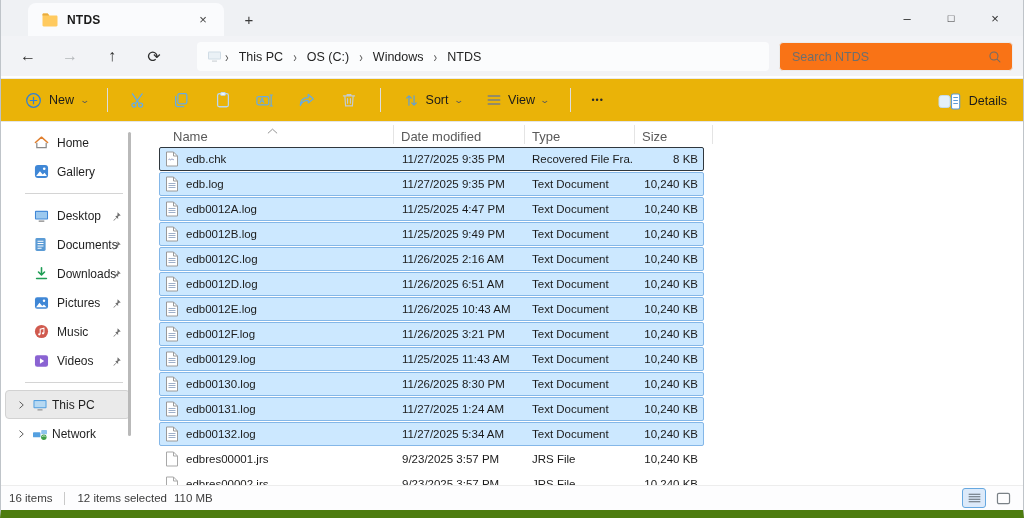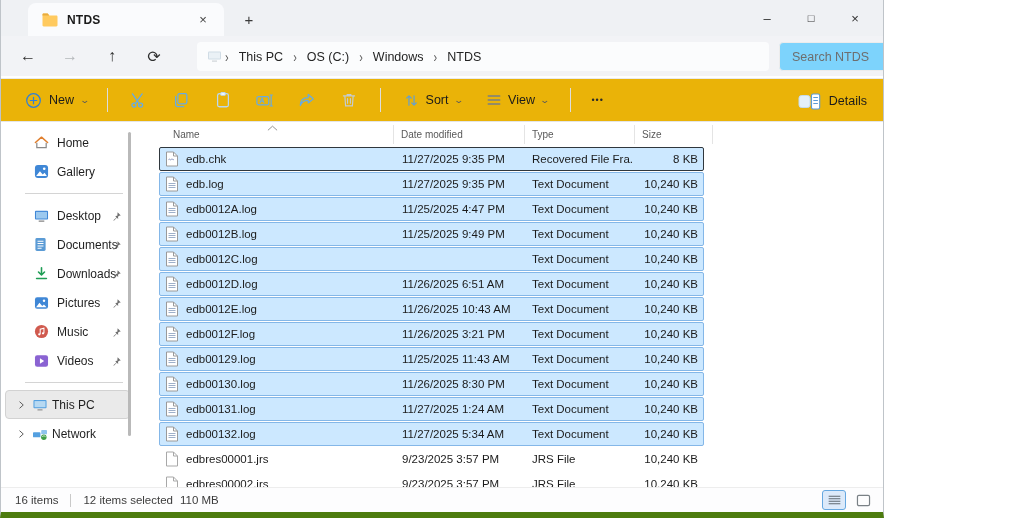--- a/index.html
+++ b/index.html
@@ -1,38 +1,38 @@
 <!DOCTYPE html>
 <html><head>
 <meta charset="utf-8">
 <style>
   * { margin:0; padding:0; box-sizing:border-box; }
   html,body { width:1024px; height:518px; overflow:hidden; }
   body { font-family:"Liberation Sans","DejaVu Sans",sans-serif; color:#1b1b1b; background:#fff; }
-  .win { position:relative; width:884px; height:518px; background:#fff; border-left:1px solid #bfc4c9; border-right:1px solid #bfc4c9; border-bottom:6px solid #4d7c0f; overflow:hidden; }
+  .win { position:relative; width:1024px; height:518px; background:#fff; border-left:1px solid #bfc4c9; border-right:1px solid #bfc4c9; border-bottom:8px solid #4d7c0f; overflow:hidden; }
 
   
   .titlebar { position:absolute; left:0; top:0; width:100%; height:36px; background:#eff1f4; }
   .tab { position:absolute; left:27px; top:3px; width:196px; height:33px; background:#fafbfd; border-radius:8px 8px 0 0; display:flex; align-items:center; padding:0 10px 0 14px; }
   .tab-title { font-size:12px; font-weight:bold; margin-left:9px; flex:1; letter-spacing:.2px; }
   .tab-close { width:22px; height:22px; display:flex; align-items:center; justify-content:center; font-size:13px; color:#444; border-radius:4px; cursor:default; }
   .newtab { position:absolute; left:236px; top:7px; width:24px; height:24px; display:flex; align-items:center; justify-content:center; font-size:15px; color:#3a3a3a; }
   .wincontrols { position:absolute; right:6px; top:0; height:36px; display:flex; }
   .wc { width:44px; height:36px; display:flex; align-items:center; justify-content:center; font-size:13px; color:#303030; }
   .wc.max { font-size:11px; }
 
   
   .navbar { position:absolute; left:0; top:36px; width:100%; height:40px; background:#f2f3f6; display:flex; align-items:center; }
   .navbtn { width:34px; height:30px; display:flex; align-items:center; justify-content:center; font-size:16px; color:#2f2f2f; border-radius:4px; }
   .navbtn.disabled { color:#b4b7ba; }
   .navbar .group { display:flex; margin-left:10px; gap:8px; }
   .crumbbar { position:absolute; left:196px; top:42px; width:572px; height:29px; background:#fbfcfd; border-radius:4px; display:flex; align-items:center; padding-left:10px; font-size:12.5px; color:#242424; }
   .crumb { padding:3px 7px; border-radius:3px; white-space:nowrap; }
   .crumb-sep { font-size:11px; color:#555; padding:0 3px; transform:scaleY(1.3); }
-  .searchbox { position:absolute; left:778px; top:42px; width:234px; height:29px; background:#7dd3fc; border:1px solid #ececec; border-radius:4px; display:flex; padding:0 10px 0 12px; }
+  .searchbox { position:absolute; left:778px; top:42px; width:234px; height:29px; background:#f97316; border:1px solid #ececec; border-radius:4px; display:flex; padding:0 10px 0 12px; }
   .searchbox input { flex:1; border:none; outline:none; background:transparent; font-family:inherit; font-size:12.5px; color:#3c3c3c; }
   .searchbox input::placeholder { color:#6e6e6e; opacity:1; }
 
   
   .toolbar { position:absolute; left:0; top:78px; width:100%; height:44px; background:#eab308; border-top:1px solid #e9eaec; border-bottom:1px solid #e4e5e7; display:flex; align-items:center; }
   .tb-new { display:flex; align-items:center; gap:7px; margin-left:16px; padding:6px 8px; border-radius:4px; }
   .tb-new .lbl { font-size:12.5px; color:#1b1b1b; }
   .chev { font-size:9px; color:#5a5a5a; transform:scaleX(1.4); }
   .tb-sep { width:1px; height:24px; background:#dcdddf; margin:0 10px; }
   .tb-ico { width:36px; height:32px; display:flex; align-items:center; justify-content:center; border-radius:4px; margin:0 3px; }
@@ -48,37 +48,37 @@
   .sb-item.treeitem .svgw.mainico { left:26px; }
   .sb-item .chevr { position:absolute; left:9px; top:8px; }
   .sb-item .lbl { margin-left:18px; white-space:nowrap; }
   .sb-item.treeitem .lbl { margin-left:0; }
   .sb-item .pin { position:absolute; right:7px; top:9px; }
   .sb-item.selected { background:#eaeaea; border-color:#d2d2d2; }
   .sb-div { height:1px; background:#d4d4d4; margin:7px 12px 7px 24px; }
   .sb-scroll { position:absolute; left:127px; top:10px; width:3px; height:304px; background:#b9b9b9; border-radius:2px; }
 
   
-  .listhead { position:absolute; left:158px; top:122px; width:553px; height:25px; font-size:10px; color:#595959;text-align:center; }
+  .listhead { position:absolute; left:158px; top:122px; width:553px; height:25px; font-size:13px; color:#595959;text-align:center; }
   .hcell { position:absolute; top:7px; white-space:nowrap; }
   .hsep { position:absolute; top:3px; width:1px; height:19px; background:#e4e4e4; }
   .sortcaret { position:absolute; left:108px; top:0px; }
   .rows { position:absolute; left:158px; top:147px; width:545px; }
   .row { position:relative; height:24px; margin-bottom:1px; border:1px solid transparent; border-radius:2px; font-size:11.5px; display:block; }
   .row.selected { background:#cce8ff; border-color:#84b7e8; }
   .row.focused { border-color:#30373d; }
   .cell { position:absolute; top:0; height:22px; display:flex; align-items:center; white-space:nowrap; overflow:hidden; }
   .c-name { left:5px; width:232px; gap:7px; }
   .c-date { left:242px; width:126px; }
   .c-type { left:372px; width:102px; }
   .c-size { right:5px; width:110px; justify-content:flex-end; }
 
   
   .statusbar { position:absolute; left:0; bottom:0; width:100%; height:25px; background:#fdfdfe; border-top:1px solid #ededed; display:flex; align-items:center; font-size:11.5px; color:#3c3c3c; }
-  .sb-count { margin-left:14px; }
+  .sb-count { margin-left:8px; }
   .sb-vdiv { width:1px; height:13px; background:#c9c9c9; margin:0 12px; }
   .sb-selsize { margin-left:7px; }
   .viewtoggles { position:absolute; right:8px; top:2px; display:flex; gap:5px; }
   .vt { width:24px; height:20px; display:flex; align-items:center; justify-content:center; border-radius:3px; border:1px solid transparent; }
   .vt.active { background:#dceafa; border-color:#66a8e0; }
 
   .svgw { display:inline-flex; align-items:center; justify-content:center; }
   .svgw svg { display:block; }
 </style>
 </head>
@@ -448,20 +448,21 @@
         <span class="cell c-name">
           <span class="svgw ">
             <svg width="14" height="16" viewBox="0 0 14 16">
               <path d="M1.5 1h7l4 4v10h-11z" fill="#fff" stroke="#9a9a9a"></path>
               <path d="M8.5 1v4h4" fill="none" stroke="#9a9a9a"></path>
               <path d="M3.5 7.5h7M3.5 9.5h7M3.5 11.5h7" stroke="#93a7c4" stroke-width=".9"></path>
             </svg>
           </span>
           <span>edb0012C.log</span>
         </span>
+        <span class="cell c-date">11/26/2025 2:16 AM</span>
         <span class="cell c-type">Text Document</span>
         <span class="cell c-size">10,240 KB</span>
       </div>
       <div class="row selected">
         <span class="cell c-name">
           <span class="svgw ">
             <svg width="14" height="16" viewBox="0 0 14 16">
               <path d="M1.5 1h7l4 4v10h-11z" fill="#fff" stroke="#9a9a9a"></path>
               <path d="M8.5 1v4h4" fill="none" stroke="#9a9a9a"></path>
               <path d="M3.5 7.5h7M3.5 9.5h7M3.5 11.5h7" stroke="#93a7c4" stroke-width=".9"></path>

